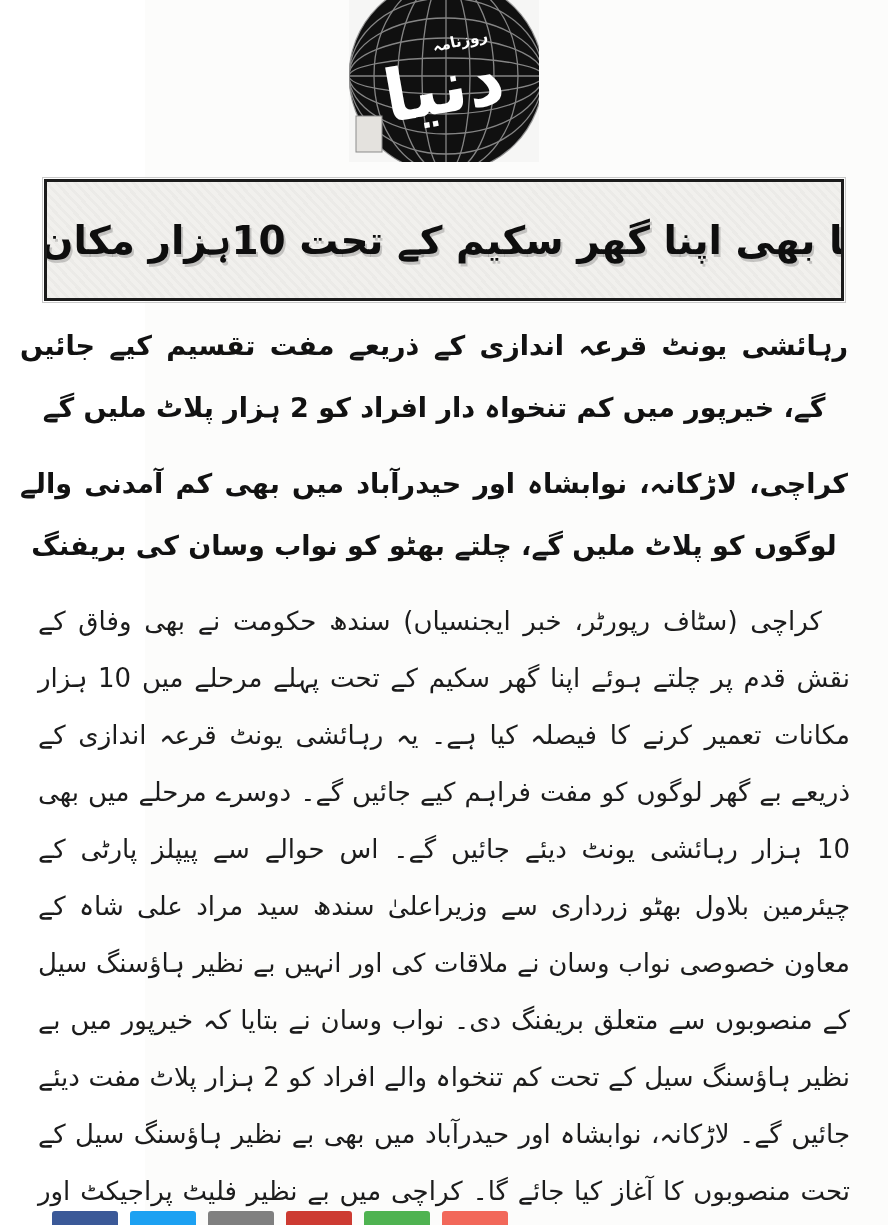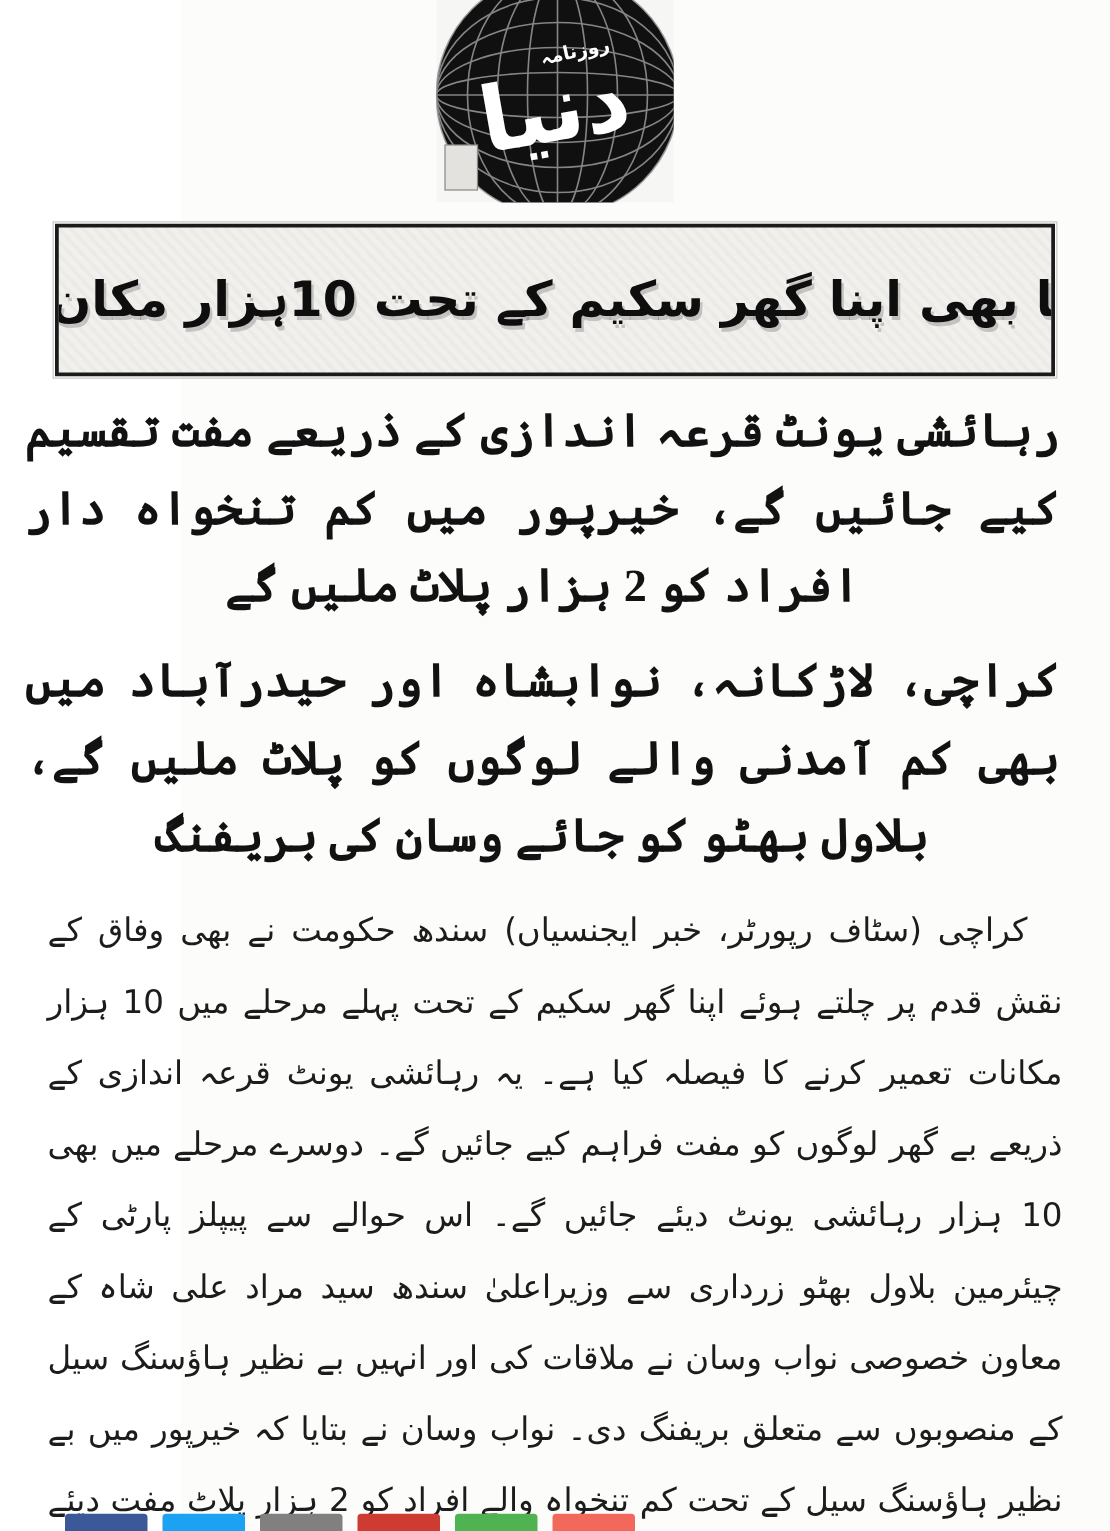--- a/index.html
+++ b/index.html
@@ -45,27 +45,26 @@
     font-weight: bold;
     letter-spacing: -1px;
     color: #0e0e0e;
     text-shadow: 2px 3px 0 rgba(0,0,0,0.18);
   }
 
   
   .subhead {
     direction: rtl;
     margin: 14px 40px 0 20px;
-    font-size: 37px;
+    font-size: 27px;
     font-weight: bold;
     line-height: 62px;
     color: #121212;
     text-align: justify;
     text-align-last: center;
-    font-family: Liberation Serif, serif;
   }
 
   
   .body-text {
     direction: rtl;
     margin: 16px 38px 0 38px;
     font-size: 26px;
     line-height: 57px;
     color: #1c1c1c;
     text-align: justify;
@@ -120,21 +119,21 @@
       </g>
     </svg>
   </div>
 
   <div class="headline-box">
     <div class="headline">سندھ حکومت کا بھی اپنا گھر سکیم کے تحت 10ہزار مکان تعمیر کا فیصلہ</div>
   </div>
 
   <div class="subhead">رہائشی یونٹ قرعہ اندازی کے ذریعے مفت تقسیم کیے جائیں گے، خیرپور میں کم تنخواہ دار افراد کو 2 ہزار پلاٹ ملیں گے</div>
 
-  <div class="subhead">کراچی، لاڑکانہ، نوابشاہ اور حیدرآباد میں بھی کم آمدنی والے لوگوں کو پلاٹ ملیں گے، بلاول بھٹو کو جائے وسان کی بریفنگ</div>
+  <div class="subhead">کراچی، لاڑکانہ، نوابشاہ اور حیدرآباد میں بھی کم آمدنی والے لوگوں کو پلاٹ ملیں گے، چلتے بھٹو کو نواب وسان کی بریفنگ</div>
 
   <div class="body-text">کراچی (سٹاف رپورٹر، خبر ایجنسیاں) سندھ حکومت نے بھی وفاق کے نقش قدم پر چلتے ہوئے اپنا گھر سکیم کے تحت پہلے مرحلے میں 10 ہزار مکانات تعمیر کرنے کا فیصلہ کیا ہے۔ یہ رہائشی یونٹ قرعہ اندازی کے ذریعے بے گھر لوگوں کو مفت فراہم کیے جائیں گے۔ دوسرے مرحلے میں بھی 10 ہزار رہائشی یونٹ دیئے جائیں گے۔ اس حوالے سے پیپلز پارٹی کے چیئرمین بلاول بھٹو زرداری سے وزیراعلیٰ سندھ سید مراد علی شاہ کے معاون خصوصی نواب وسان نے ملاقات کی اور انہیں بے نظیر ہاؤسنگ سیل کے منصوبوں سے متعلق بریفنگ دی۔ نواب وسان نے بتایا کہ خیرپور میں بے نظیر ہاؤسنگ سیل کے تحت کم تنخواہ والے افراد کو 2 ہزار پلاٹ مفت دیئے جائیں گے۔ لاڑکانہ، نوابشاہ اور حیدرآباد میں بھی بے نظیر ہاؤسنگ سیل کے تحت منصوبوں کا آغاز کیا جائے گا۔ کراچی میں بے نظیر فلیٹ پراجیکٹ اور مفت پلاٹ سکیم بھی شروع کرنے کی منصوبہ بندی کی گئی ہے۔ بلاول بھٹو نے نواب وسان کو ترقیاتی منصوبے تیزی سے مکمل کرنے کی ہدایت کی۔</div>
 
   <div class="share-bar">
       <div class="share-btn" style="background: rgb(59, 89, 152);"></div>
       <div class="share-btn" style="background: rgb(29, 161, 242);"></div>
       <div class="share-btn" style="background: rgb(128, 128, 128);"></div>
       <div class="share-btn" style="background: rgb(205, 59, 50);"></div>
       <div class="share-btn" style="background: rgb(79, 179, 81);"></div>
       <div class="share-btn" style="background: rgb(242, 104, 90);"></div>

